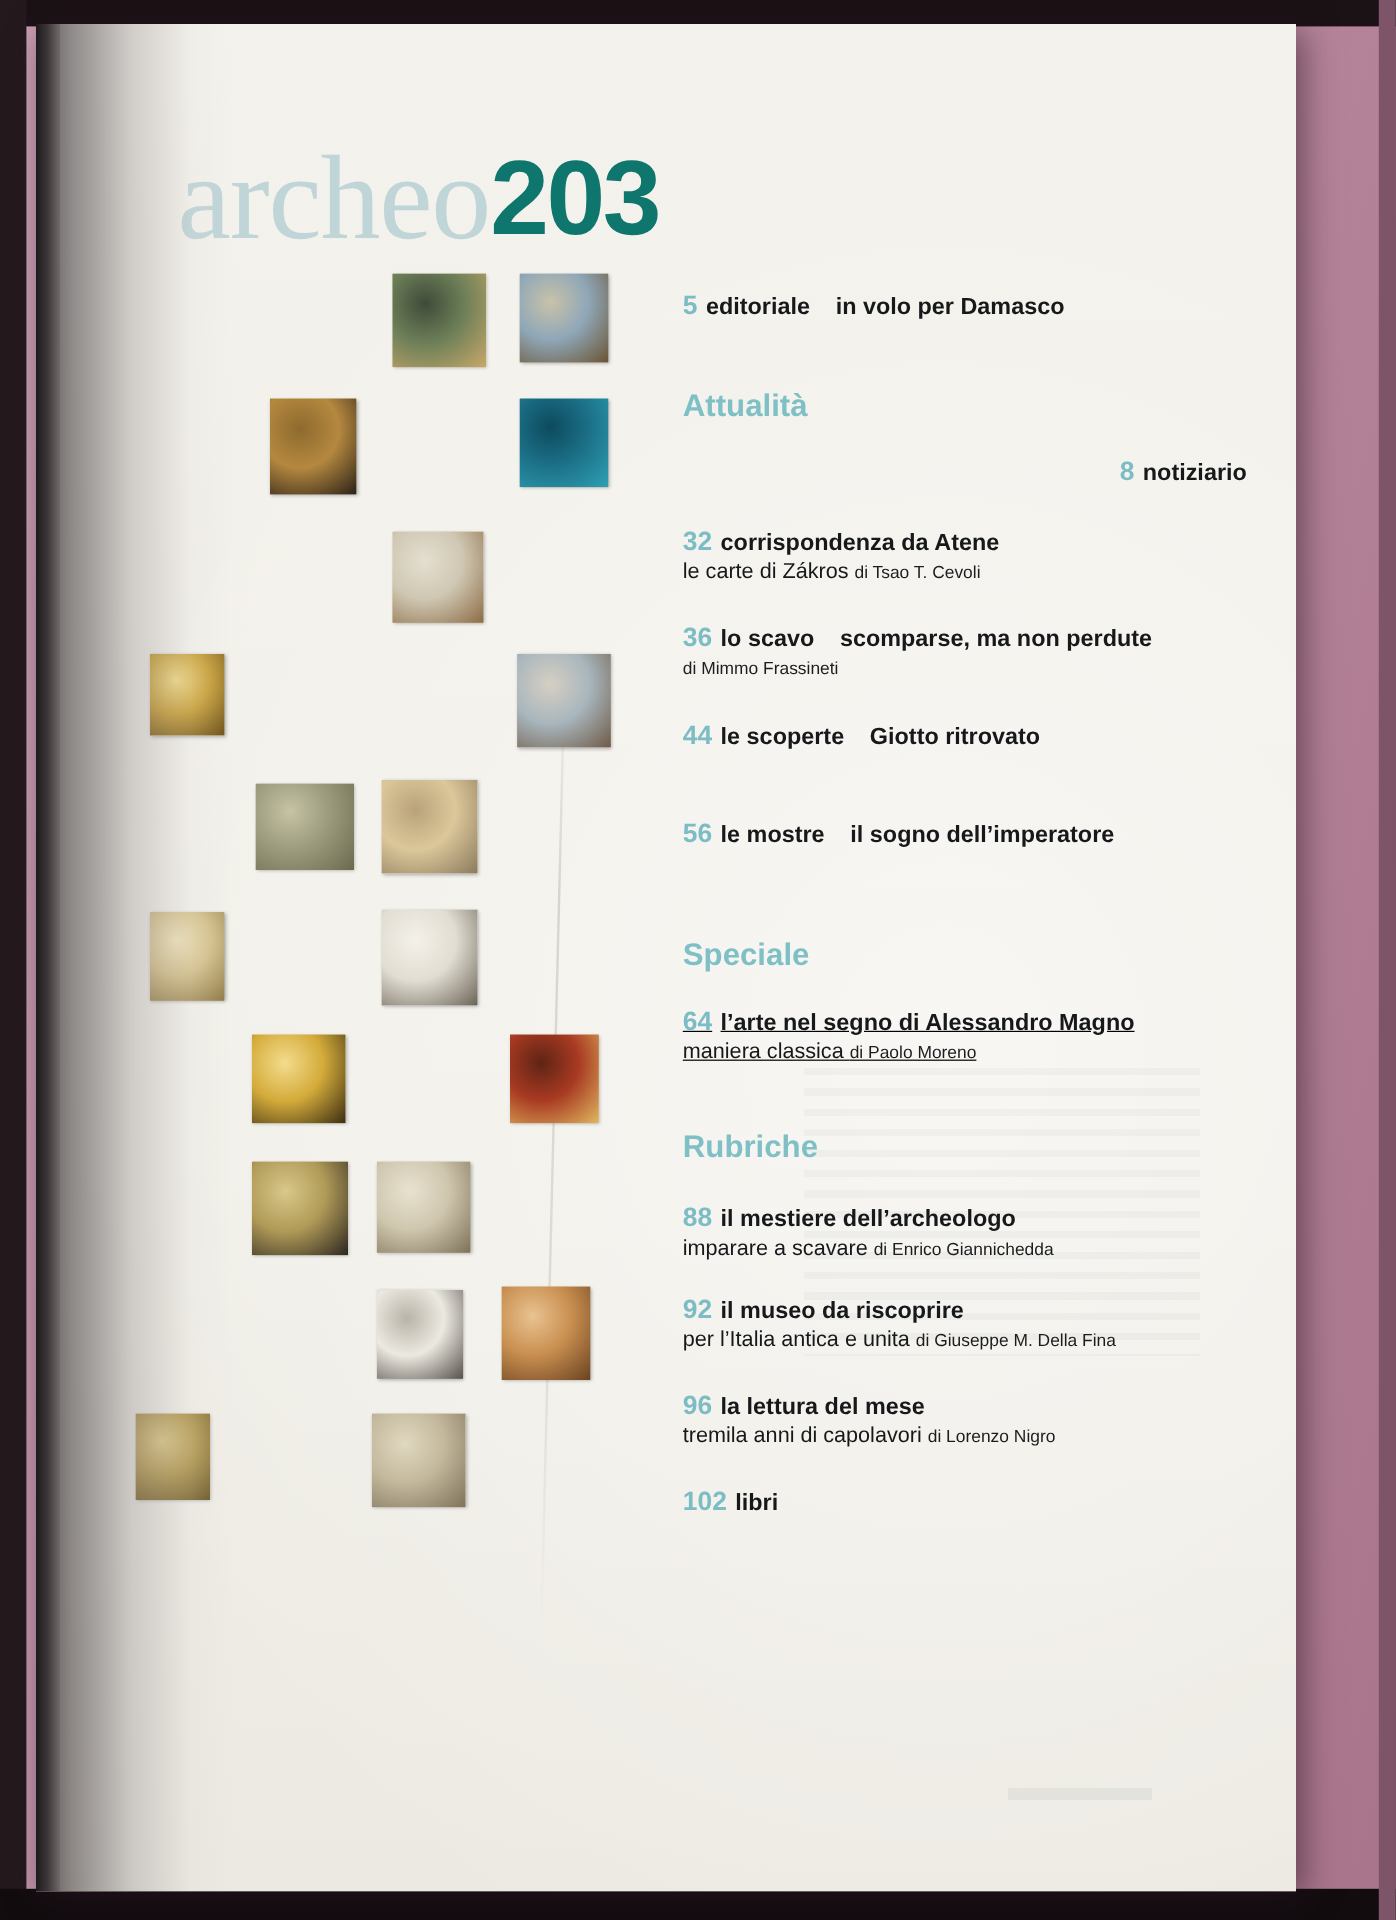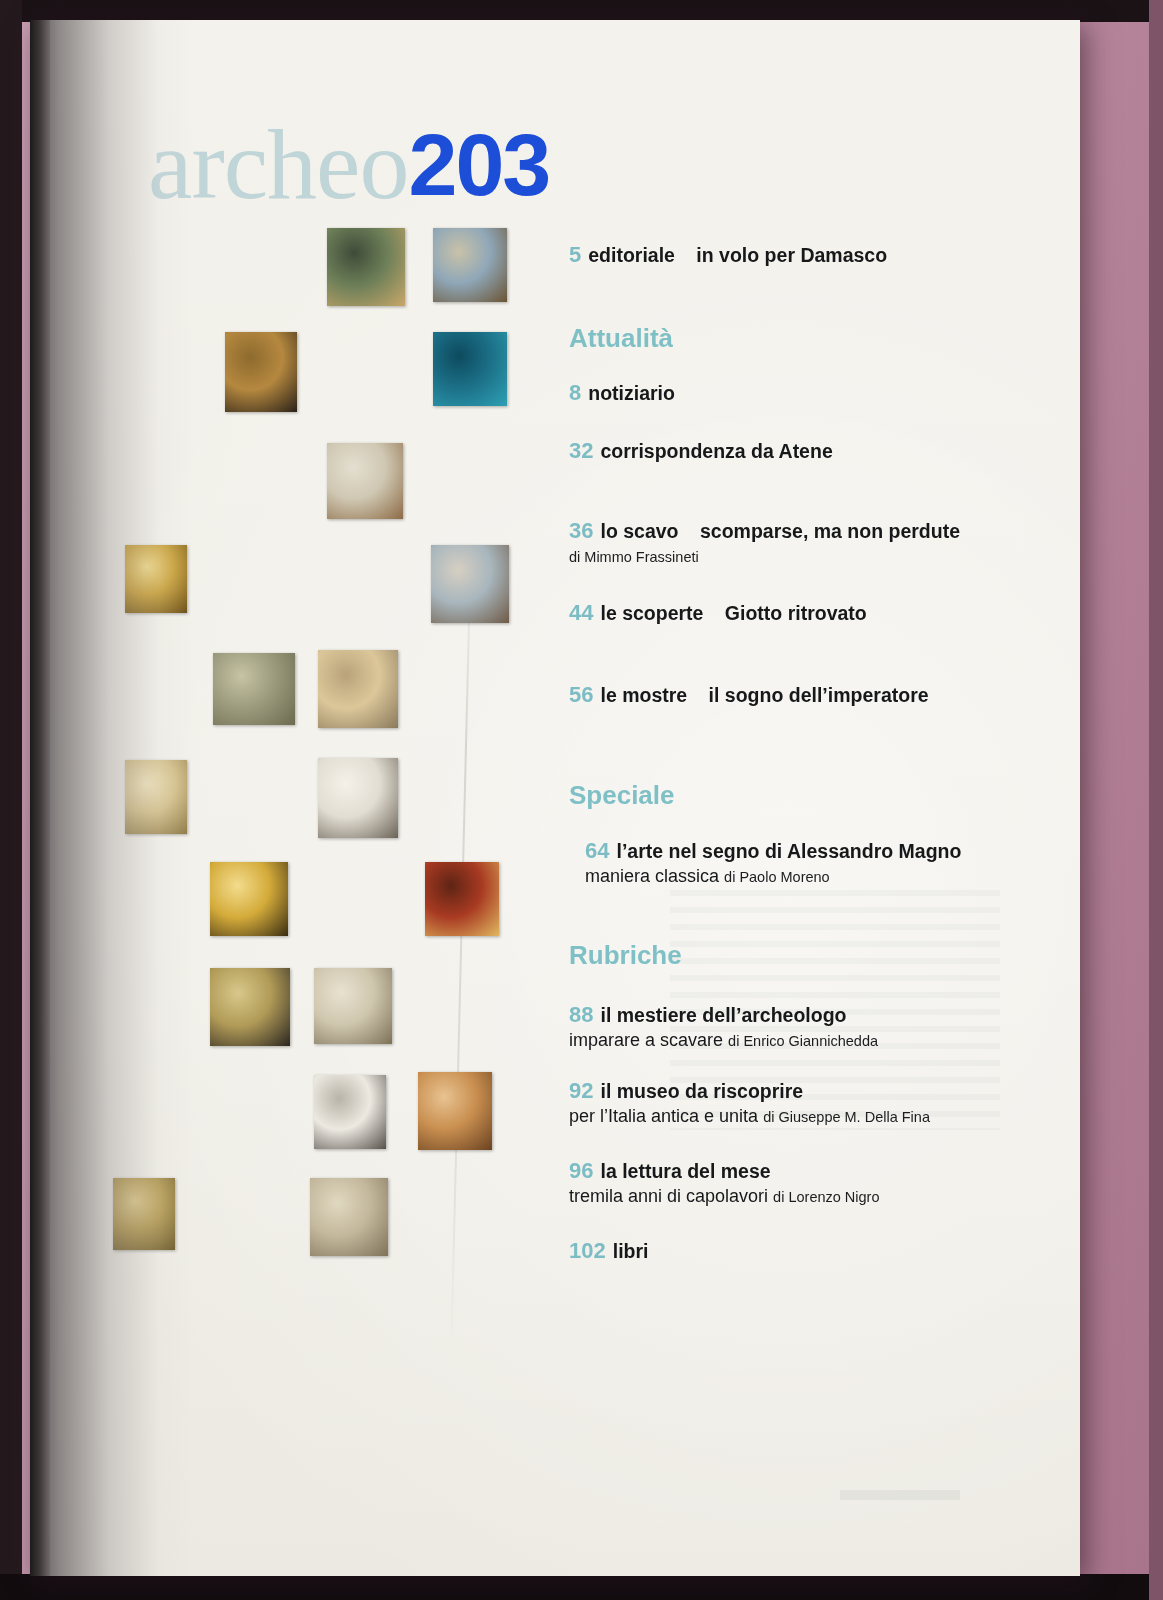--- a/index.html
+++ b/index.html
@@ -121,21 +121,21 @@
     line-height: 1;
     letter-spacing: -1px;
     color: #c0d5d8;
   }
   .masthead .num {
     font-family: "Liberation Sans", sans-serif;
     font-weight: bold;
     font-size: 88px;
     line-height: 1;
     letter-spacing: -2px;
-    color: #1d4ed8;
+    color: #0f766e;
     position: relative;
     top: -3px;
   }
 
   
   .toc {
     position: absolute;
     left: 539px;
     top: 222px;
     width: 470px;
@@ -261,40 +261,41 @@
         </div>
       </div>
 
     <div class="toc" id="toc" style="position: absolute;">
         <div class="entry" style="position: absolute; left: 0px; top: 0px; width: 470px;">
           <div class="line1"><span class="pg">5</span><span class="bold">editoriale</span><span class="reg"> in volo per Damasco</span></div>
         </div>
         <div class="entry" style="position: absolute; left: 0px; top: 81px; width: 470px;">
           <div class="section-head">Attualità</div>
         </div>
-        <div class="entry" style="position: absolute; left: 0px; top: 138px; width: 470px;">
+        <div class="entry" style="position: absolute; left: 0px; top: 138px; width: 470px; text-align: right;">
           <div class="line1"><span class="pg">8</span><span class="bold">notiziario</span></div>
         </div>
         <div class="entry" style="position: absolute; left: 0px; top: 196px; width: 470px;">
           <div class="line1"><span class="pg">32</span><span class="bold">corrispondenza da Atene</span></div>
+          <div class="line2"><span>le carte di Zákros </span><span class="byline">di Tsao T. Cevoli</span></div>
         </div>
         <div class="entry" style="position: absolute; left: 0px; top: 276px; width: 470px;">
           <div class="line1"><span class="pg">36</span><span class="bold">lo scavo</span><span class="reg"> scomparse, ma non perdute</span></div>
           <div class="line2"><span class="byline">di Mimmo Frassineti</span></div>
         </div>
         <div class="entry" style="position: absolute; left: 0px; top: 358px; width: 470px;">
           <div class="line1"><span class="pg">44</span><span class="bold">le scoperte</span><span class="reg"> Giotto ritrovato</span></div>
         </div>
         <div class="entry" style="position: absolute; left: 0px; top: 440px; width: 470px;">
           <div class="line1"><span class="pg">56</span><span class="bold">le mostre</span><span class="reg"> il sogno dell’imperatore</span></div>
         </div>
         <div class="entry" style="position: absolute; left: 0px; top: 538px; width: 470px;">
           <div class="section-head">Speciale</div>
         </div>
-        <div class="entry" style="position: absolute; left: 16px; top: 596px; width: 470px;">
+        <div class="entry" style="position: absolute; left: 0px; top: 596px; width: 470px; text-decoration: underline;">
           <div class="line1"><span class="pg">64</span><span class="bold">l’arte nel segno di Alessandro Magno</span></div>
           <div class="line2"><span>maniera classica </span><span class="byline">di Paolo Moreno</span></div>
         </div>
         <div class="entry" style="position: absolute; left: 0px; top: 698px; width: 470px;">
           <div class="section-head">Rubriche</div>
         </div>
         <div class="entry" style="position: absolute; left: 0px; top: 760px; width: 470px;">
           <div class="line1"><span class="pg">88</span><span class="bold">il mestiere dell’archeologo</span></div>
           <div class="line2"><span>imparare a scavare </span><span class="byline">di Enrico Giannichedda</span></div>
         </div>

